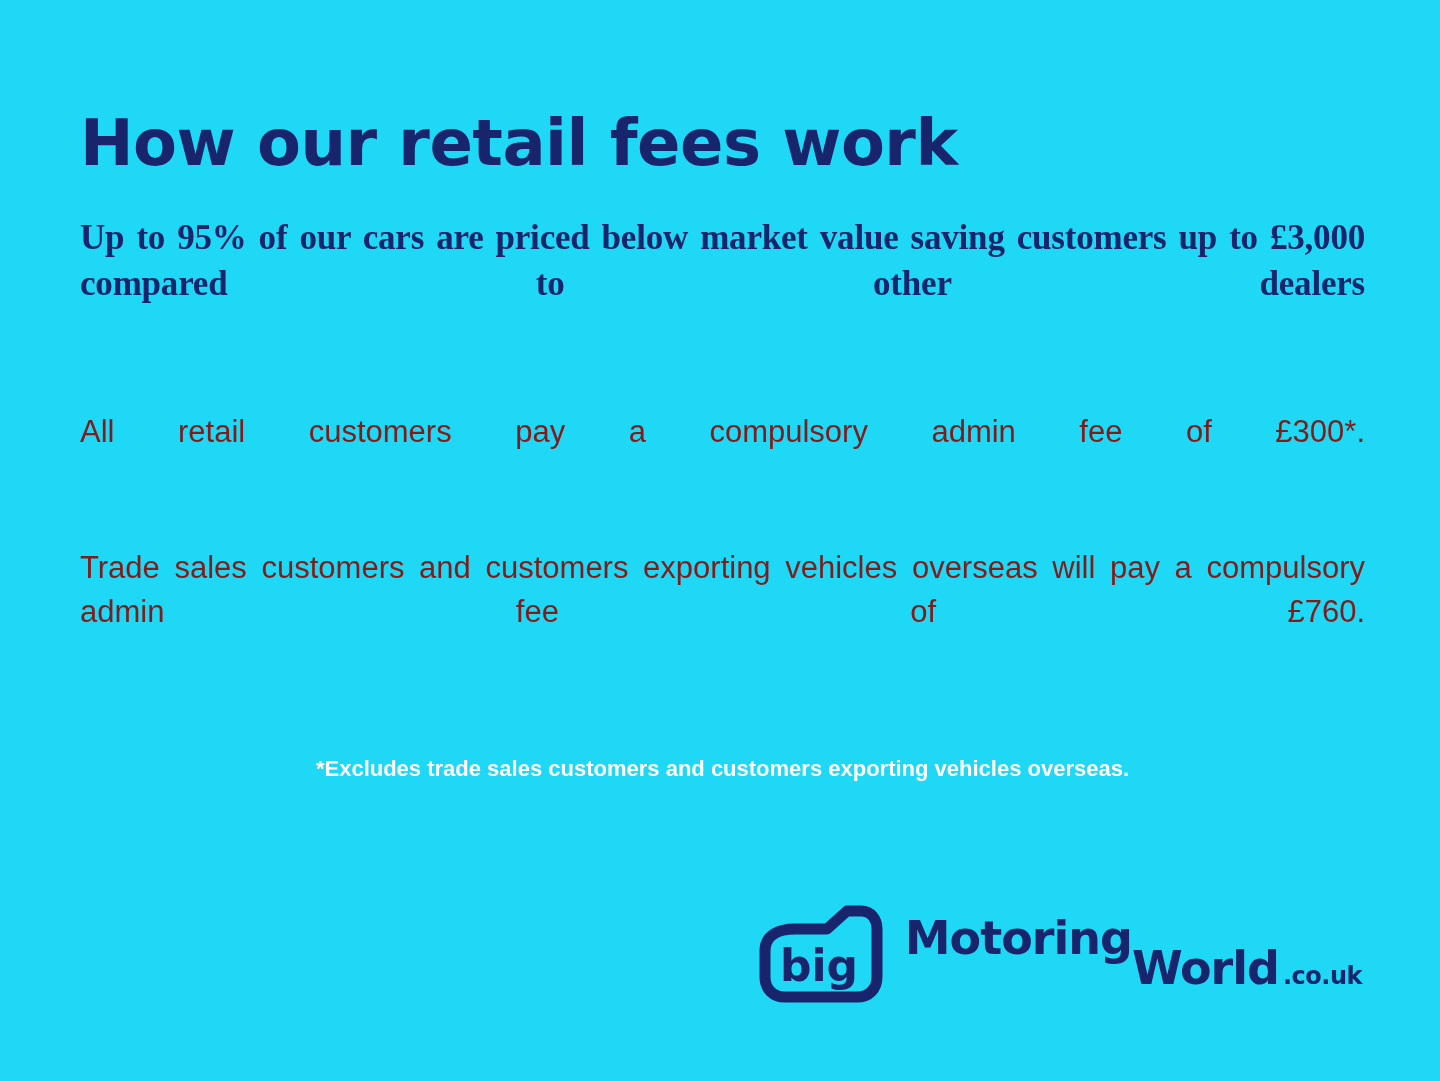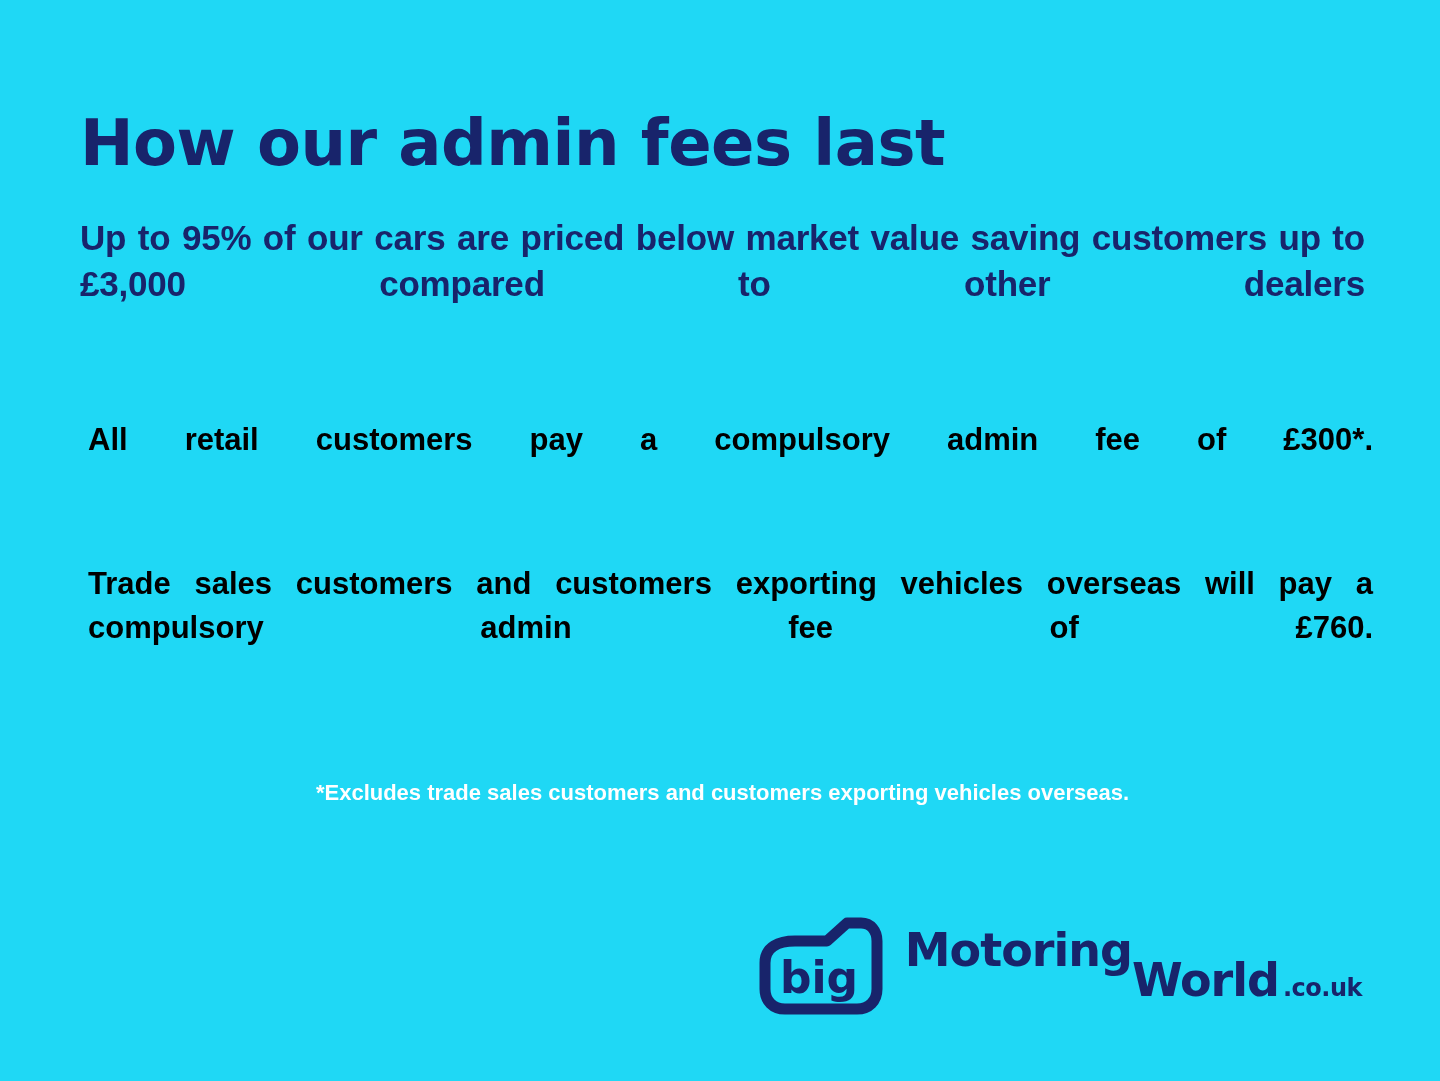--- a/index.html
+++ b/index.html
@@ -33,36 +33,36 @@
   }
   .subhead {
     margin: 0;
     padding-top: 38px;
     width: 1285px;
     font-size: 35px;
     line-height: 1.30;
     font-weight: 700;
     color: #18246b;
     text-align: justify;
-    font-family: Liberation Sans, sans-serif;
+    font-family: Liberation Serif, serif;
     letter-spacing: -0.2px;
   }
   .subhead::after {
     content: "";
     display: inline-block;
     width: 100%;
   }
   .body-block {
-    margin: 8px;
+    margin: 0;
     padding-top: 48px;
     width: 1285px;
     font-size: 31px;
     line-height: 1.42;
-    font-weight: 700;
-    color: #000000;
+    font-weight: 400;
+    color: #7f1d1d;
     text-align: justify;
     font-family: "Liberation Sans", sans-serif;
   }
   .body-block::after {
     content: "";
     display: inline-block;
     width: 100%;
   }
   .body-block.first {
     padding-top: 58px;
@@ -73,21 +73,21 @@
     width: 1285px;
     text-align: center;
     font-size: 22px;
     font-weight: 700;
     color: #ffffff;
     font-family: "Liberation Sans", sans-serif;
   }
   .logo-wrap {
     position: absolute;
     right: 78px;
-    bottom: 62px;
+    bottom: 74px;
     display: flex;
     align-items: center;
     gap: 10px;
   }
   .logo-mark {
     display: block;
   }
   .logo-text {
     display: flex;
     flex-direction: row;
@@ -113,21 +113,21 @@
     margin-left: 4px;
     letter-spacing: -0.5px;
     margin-top: 48px;
   }
 </style>
 </head>
 <body>
 
 <div class="slide">
 
-  <h1 class="title">How our admin fees last</h1>
+  <h1 class="title">How our retail fees work</h1>
 
   <p class="subhead">Up to 95% of our cars are priced below market value saving customers up to £3,000 compared to other dealers</p>
 
   <p class="body-block first">All retail customers pay a compulsory admin fee of £300*.</p>
 
 
   <p class="body-block">Trade sales customers and customers exporting vehicles overseas will pay a compulsory admin fee of £760.</p>
 
   <p class="footnote">*Excludes trade sales customers and customers exporting vehicles overseas.</p>
 

